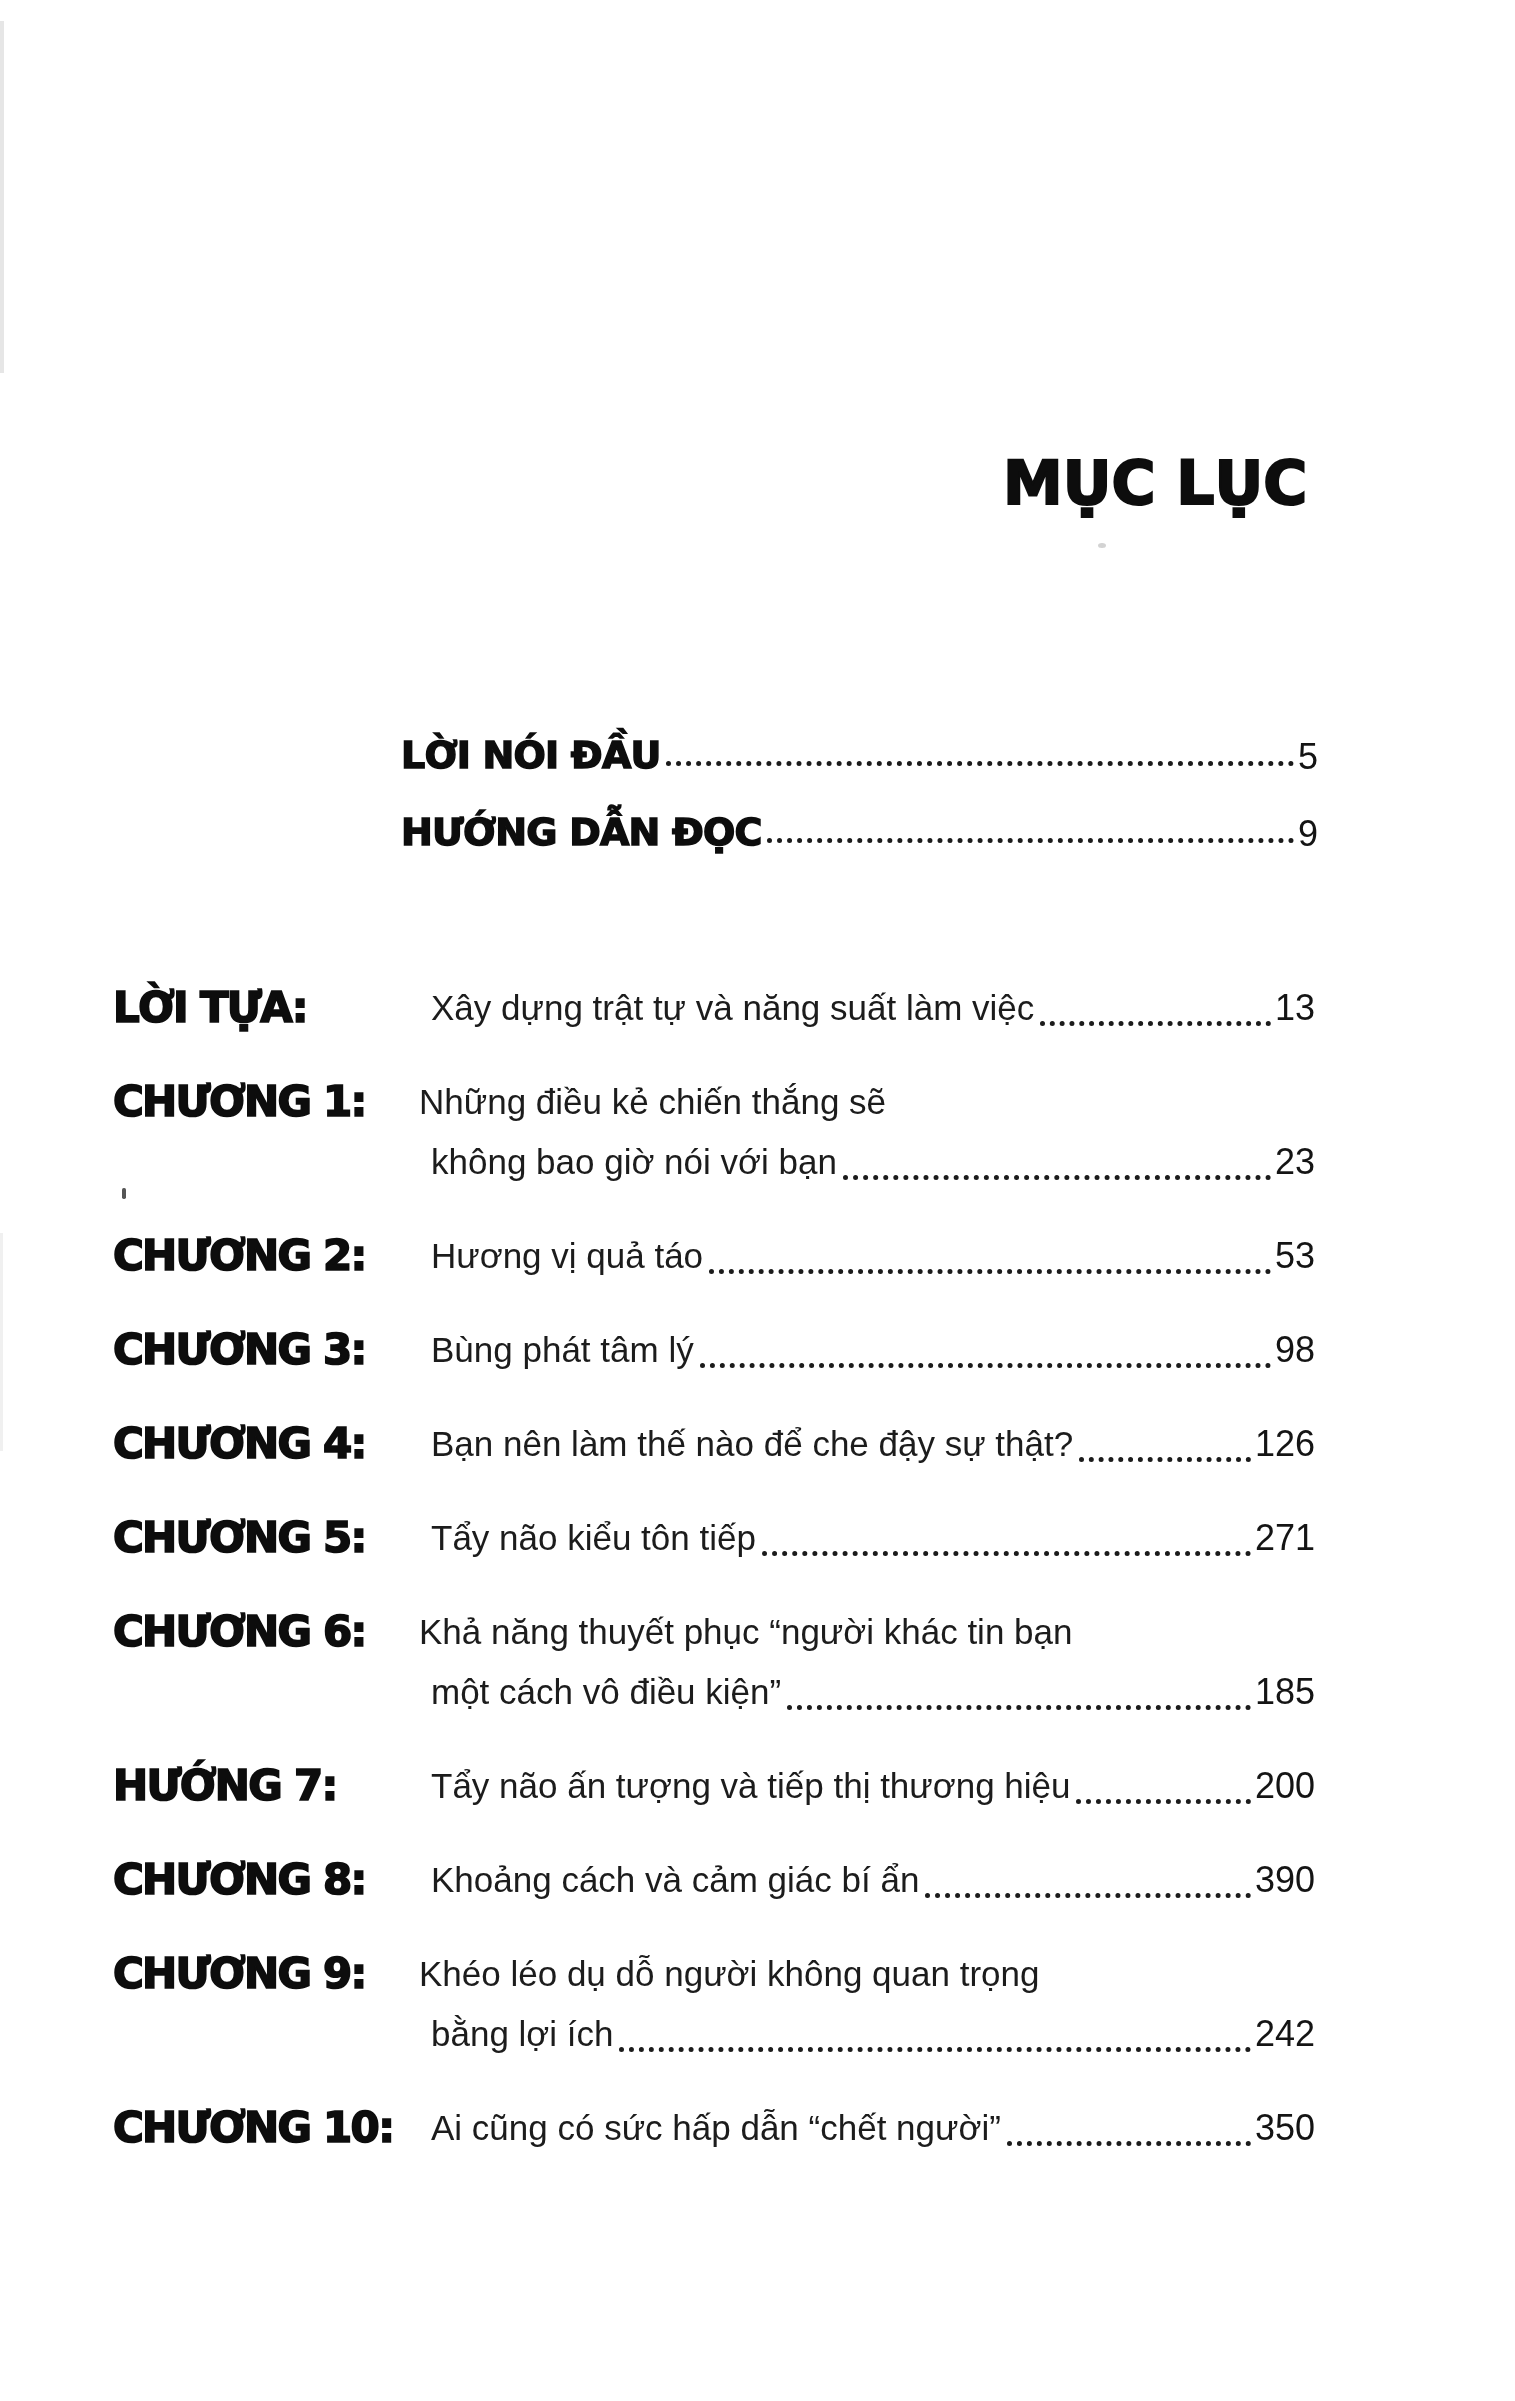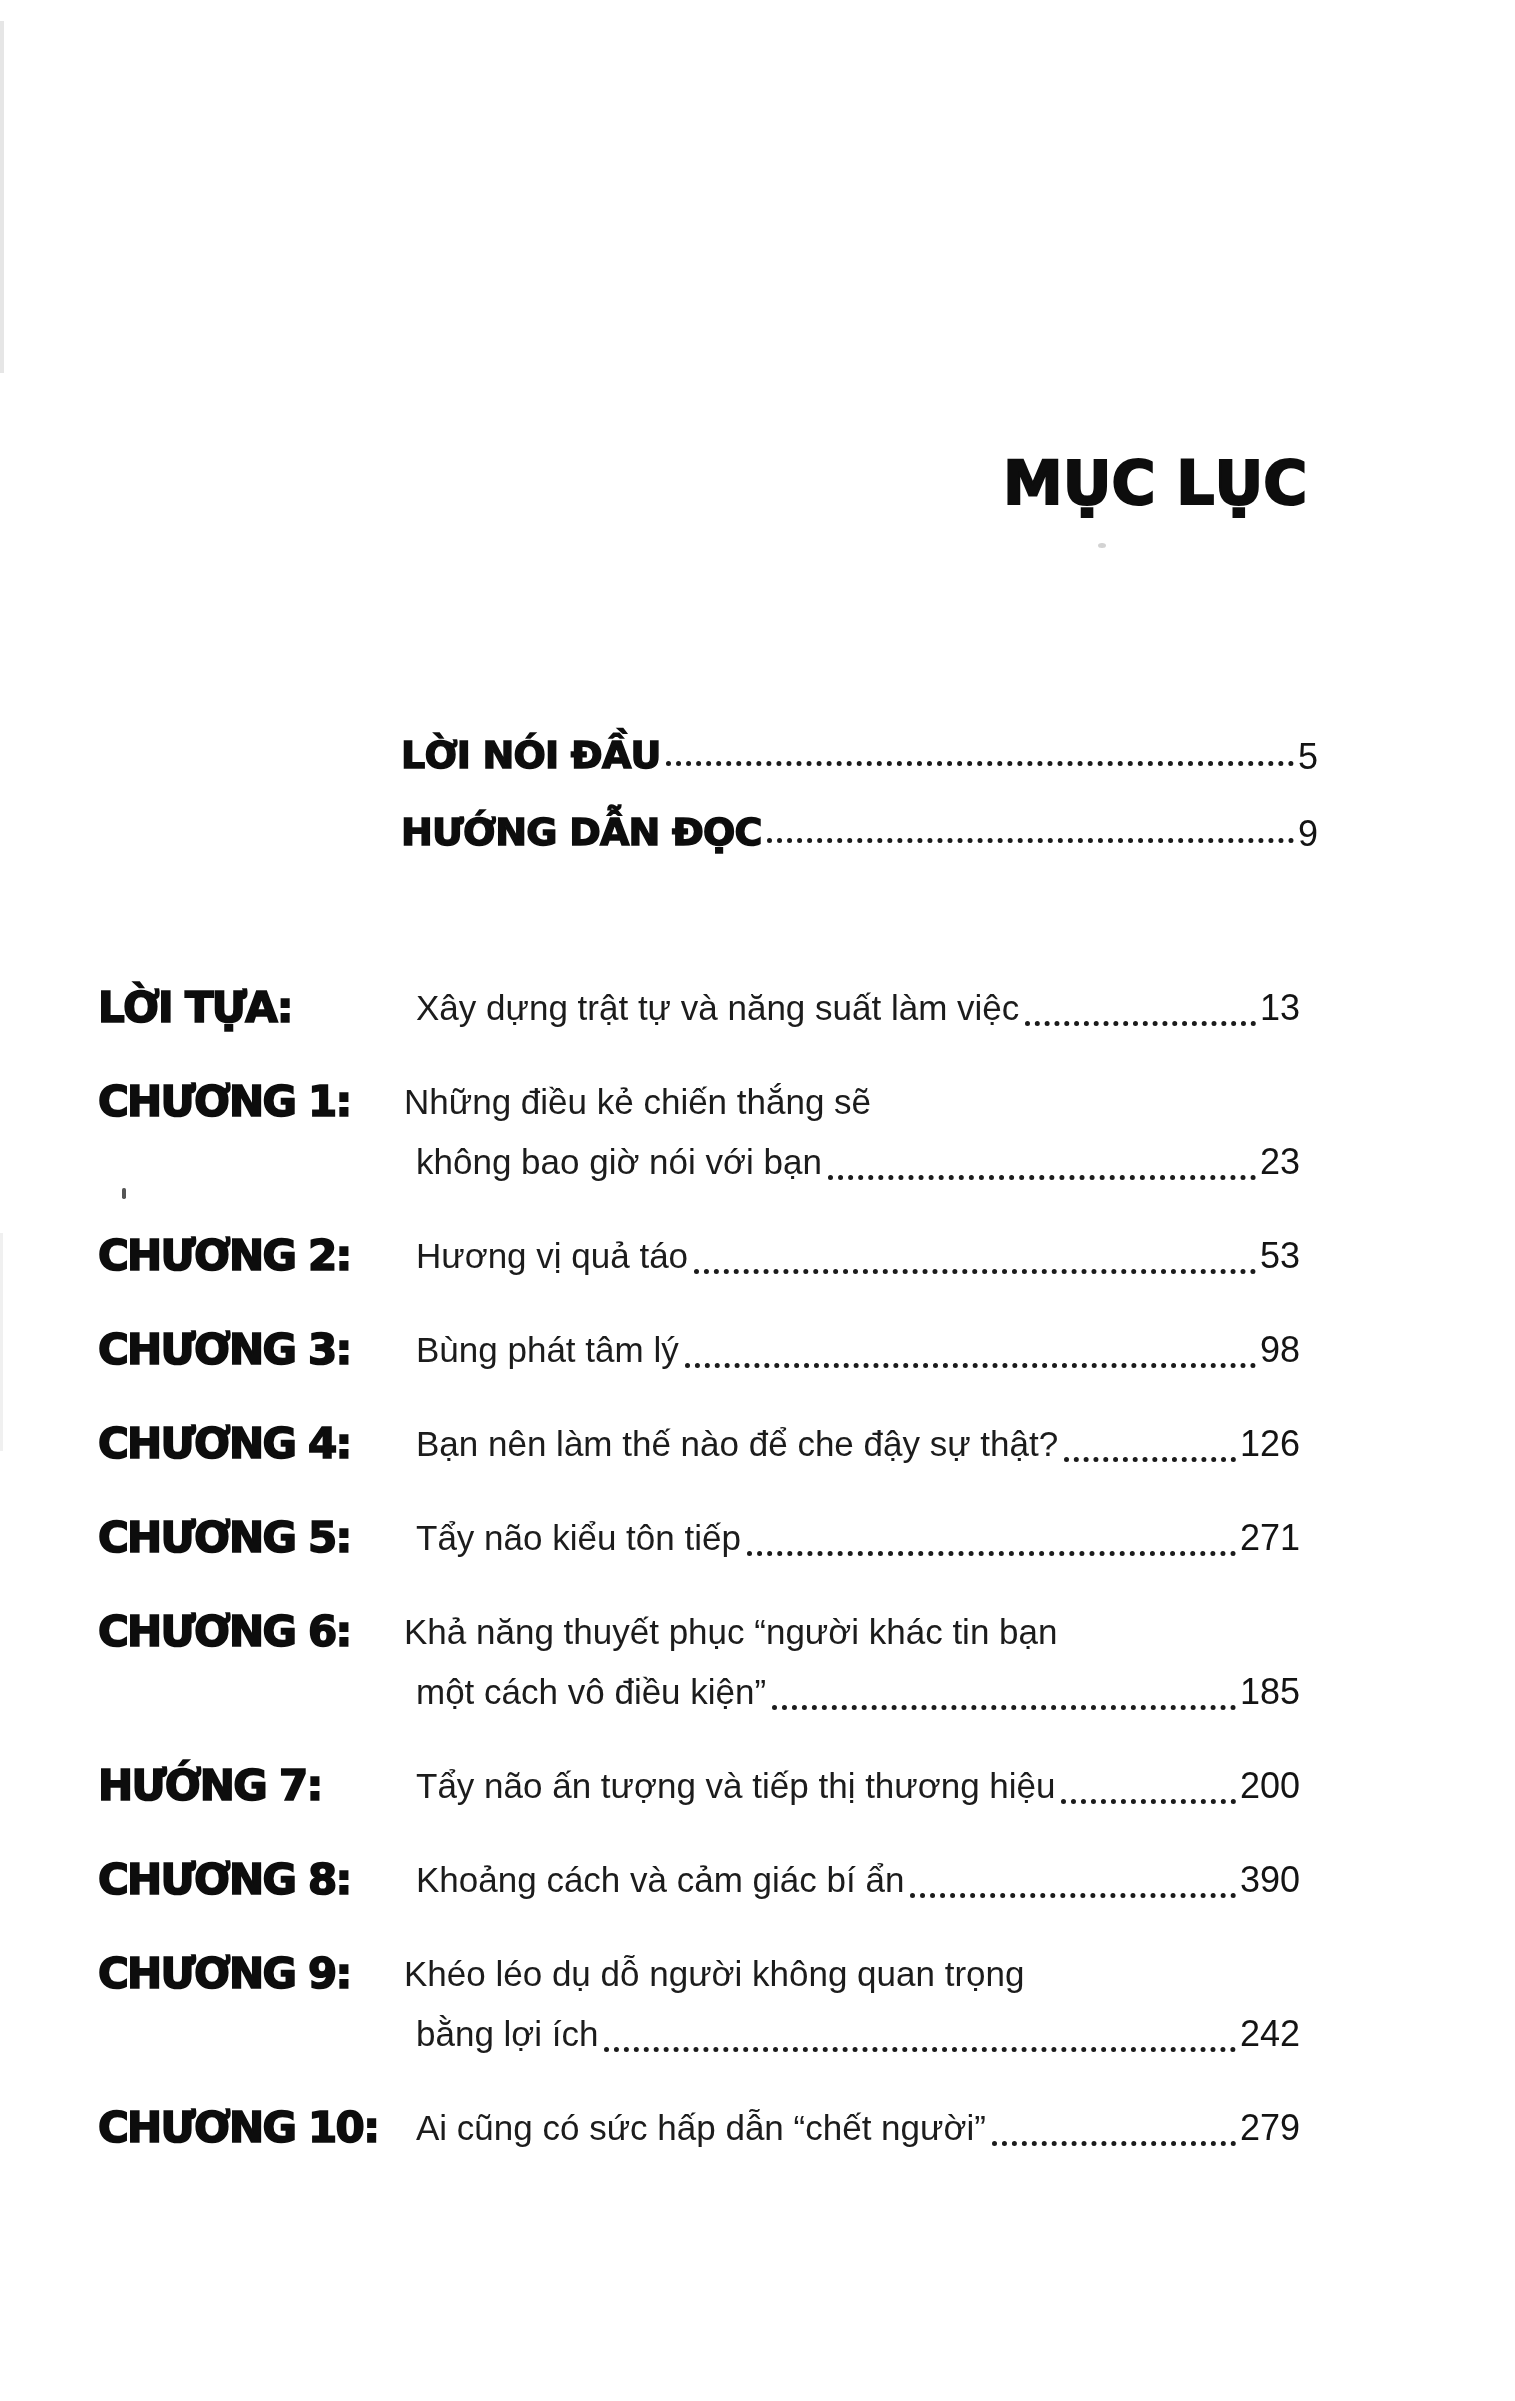--- a/index.html
+++ b/index.html
@@ -45,21 +45,21 @@
     -webkit-text-stroke: 1.5px #0d0d0d;
     color: #0d0d0d;
     letter-spacing: -0.8px;
     white-space: nowrap;
     line-height: 1.15;
   }
 
   
   .toc {
     position: absolute;
-    top: 978px; left: 98px;
+    top: 978px; left: 113px;
     width: 1202px;
   }
   .toc-row {
     display: flex;
     align-items: flex-start;
     margin-bottom: 34px;
   }
   .toc-label {
     width: 306px;
     flex: 0 0 306px;
@@ -254,18 +254,18 @@
     </div>
   </div>
 
   <div class="toc-row">
     <div class="toc-label">CHƯƠNG 10:</div>
     <div class="toc-content">
 
       <div class="dot-line">
         <span class="entry-title">Ai cũng có sức hấp dẫn “chết người”</span>
         <span class="dots"></span>
-        <span class="page-num">279</span>
+        <span class="page-num">350</span>
       </div>
     </div>
   </div>
 </div>
 
 
 </body></html>

